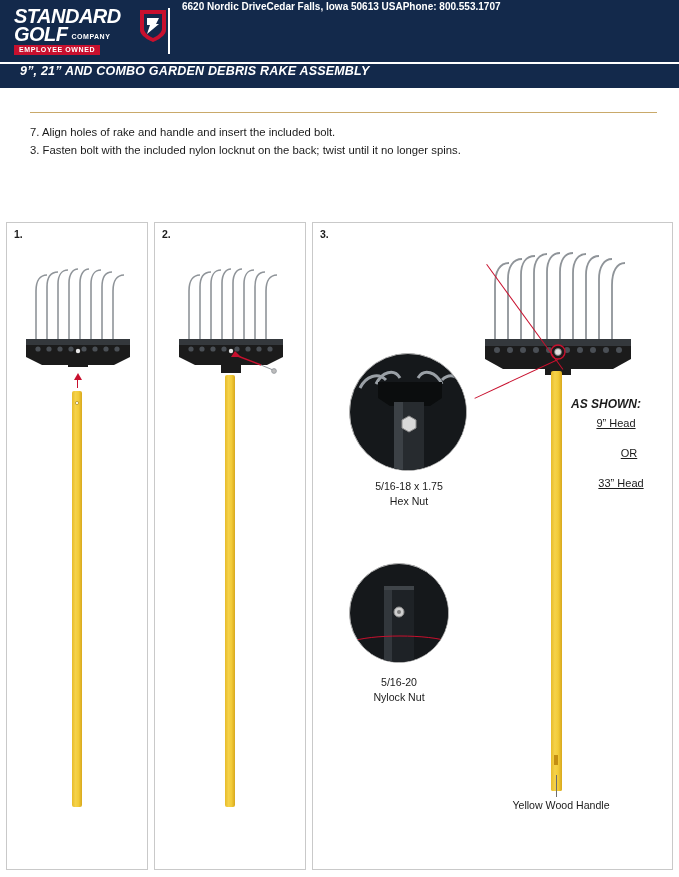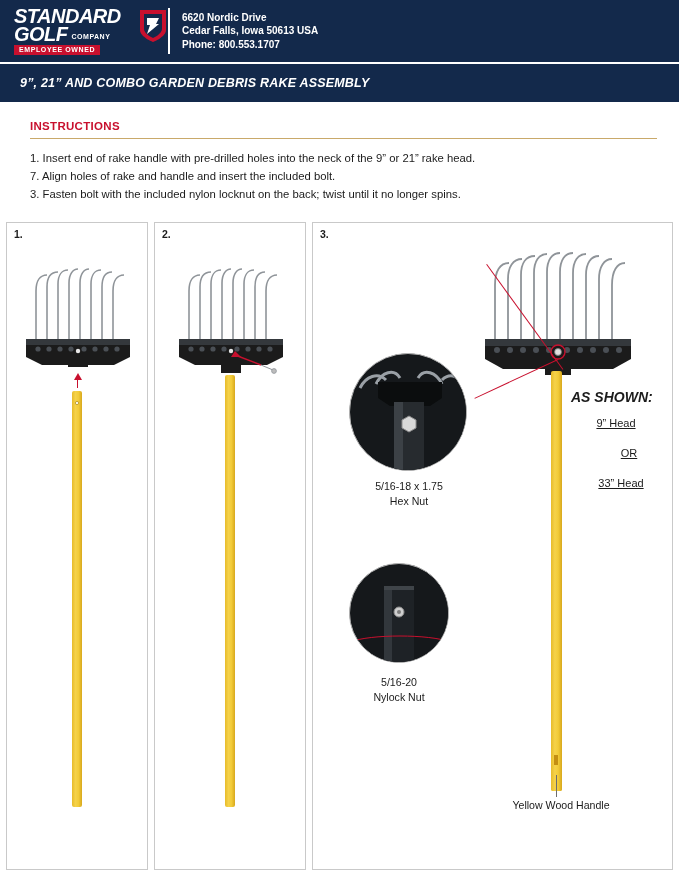--- a/index.html
+++ b/index.html
@@ -78,34 +78,32 @@
     height: 36px;
   }
   .header-divider {
     width: 2px;
     background: #ffffff;
     margin: 8px 0;
   }
   .header-address {
     padding-left: 12px;
     display: flex;
-    flex-direction: column;
     justify-content: center;
     color: #ffffff;
     font-size: 10px;
     font-weight: bold;
     line-height: 13.5px;
   }
 
   .title-band {
-    height: 40px;
+    height: 26px;
     background: #13294b;
     border-top: 2px solid #ffffff;
     display: flex;
-    align-items: center;
     padding-left: 20px;
   }
   .title-band-text {
     color: #ffffff;
     font-size: 12.5px;
     font-weight: bold;
     font-style: italic;
     letter-spacing: 0.2px;
   }
 
@@ -202,24 +200,25 @@
     color: #1b1b1b;
   }
   .lead-line {
     position: absolute;
     background: #c8102e;
     height: 1px;
     transform-origin: 0 0;
   }
   .as-shown {
     position: absolute;
-    font-size: 14px;
+    font-size: 12px;
     font-weight: bold;
     font-style: italic;
     color: #1b1b1b;
+    margin-top: 8px;
   }
   .as-shown-item {
     position: absolute;
     font-size: 11px;
     color: #1b1b1b;
     text-align: center;
     text-decoration: underline;
   }
   .handle-caption {
     position: absolute;
@@ -258,23 +257,21 @@
     <div>Cedar Falls, Iowa 50613 USA</div>
     <div>Phone: 800.553.1707</div>
   </div>
 </div>
 
 <div class="title-band">
   <div class="title-band-text">9”, 21” AND COMBO GARDEN DEBRIS RAKE ASSEMBLY</div>
 </div>
 
 <div class="instructions">
-  <div class="instructions-title">INSTRUCTIONS</div>
   <div class="rule"></div>
-  <div class="step-line">1. Insert end of rake handle with pre-drilled holes into the neck of the 9” or 21” rake head.</div>
   <div class="step-line">7. Align holes of rake and handle and insert the included bolt.</div>
   <div class="step-line">3. Fasten bolt with the included nylon locknut on the back; twist until it no longer spins.</div>
 </div>
 
 <div class="panels">
 
   <div class="panel panel-1">
     <div class="panel-num">1.</div>
 
     <div class="rake" style="left:9px; top:24px;">

